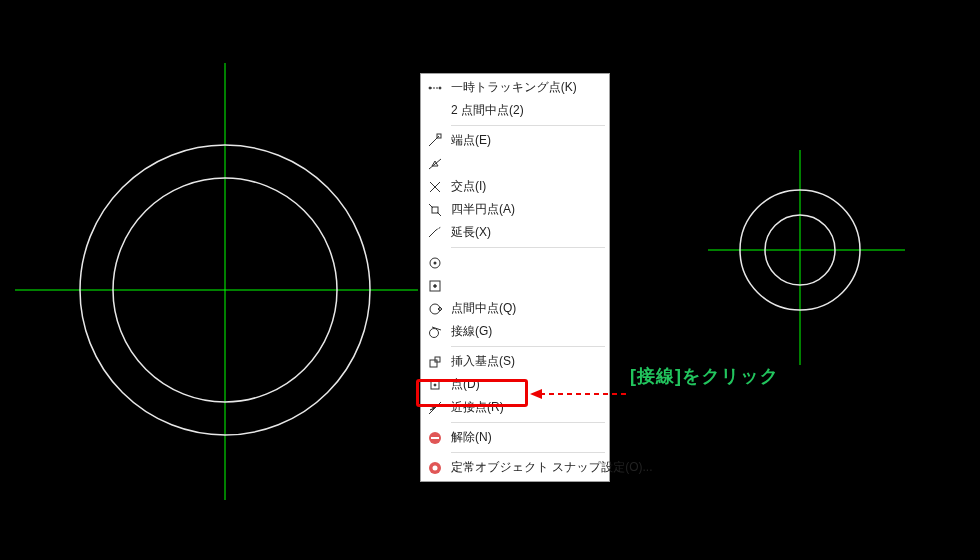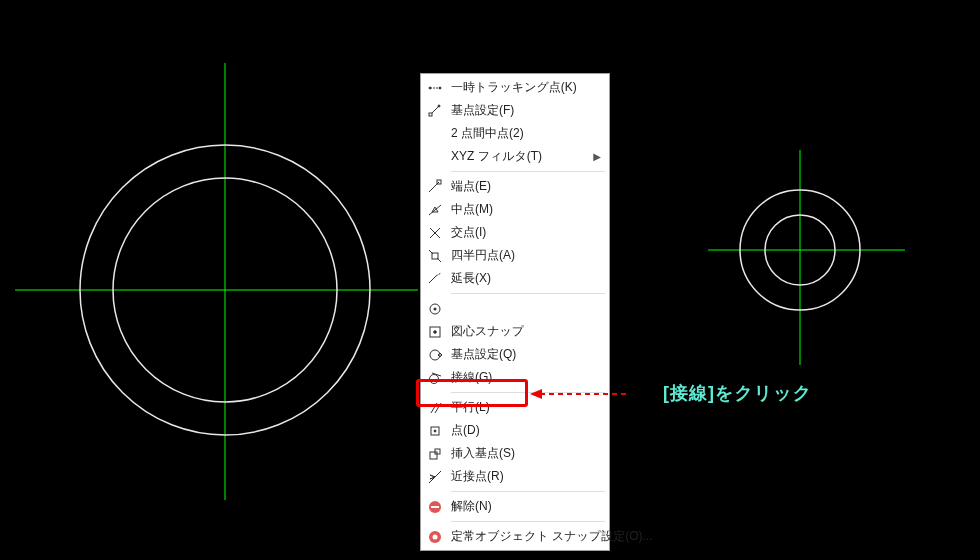--- a/index.html
+++ b/index.html
@@ -33,23 +33,23 @@
       position: absolute; left: 416px; top: 379px;
       width: 112px; height: 28px;
       border: 3px solid #e00; border-radius: 3px;
       z-index: 20; pointer-events: none;
     }
     .arrow-path {
       position: absolute; left: 530px; top: 389px;
       width: 96px; height: 10px; z-index: 20; pointer-events: none;
     }
     .annotation {
-      position: absolute; left: 630px; top: 381px;
-      color: #5eead4; font-size: 18px; font-weight: bold;
-      z-index: 20; pointer-events: none; letter-spacing: 1px; margin-left: 33px;
+      position: absolute; left: 630px; top: 364px;
+      color: #22c55e; font-size: 18px; font-weight: bold;
+      z-index: 20; pointer-events: none; letter-spacing: 1px;
     }
   </style>
 </head>
 <body>
 
 <svg class="canvas" width="980" height="560">
 
   <line x1="15" y1="290" x2="418" y2="290" stroke="#00ff00" stroke-width="1"></line>
   <line x1="225" y1="63" x2="225" y2="500" stroke="#00ff00" stroke-width="1"></line>
 
@@ -68,56 +68,40 @@
       <span class="menu-icon">
         <svg width="16" height="16" viewBox="0 0 16 16" fill="none" stroke="#333" stroke-width="1">
           <circle cx="3" cy="8" r="1" fill="#333"></circle>
           <line x1="3" y1="8" x2="13" y2="8" stroke-dasharray="2 1"></line>
           <circle cx="13" cy="8" r="1" fill="#333"></circle>
         </svg>
       </span>
       <span class="menu-label">一時トラッキング点(K)</span>
     </div>
     <div class="menu-item">
-      <span class="menu-icon">
-        <svg width="16" height="16" viewBox="0 0 16 16" fill="none" stroke="#333" stroke-width="1">
-          <rect x="2" y="10" width="3" height="3"></rect>
-          <line x1="5" y1="10" x2="12" y2="3"></line>
-          <circle cx="12" cy="3" r="1" fill="#333"></circle>
-        </svg>
-      </span>
-      <span class="menu-label">基点設定(F)</span>
-    </div>
-    <div class="menu-item">
       <span class="menu-icon"></span>
       <span class="menu-label">2 点間中点(2)</span>
     </div>
-    <div class="menu-item">
-      <span class="menu-icon"></span>
-      <span class="menu-label">XYZ フィルタ(T)</span>
-      <span class="menu-chevron">▶</span>
-    </div>
     <div class="menu-sep"></div>
     <div class="menu-item">
       <span class="menu-icon">
         <svg width="16" height="16" viewBox="0 0 16 16" fill="none" stroke="#333" stroke-width="1">
           <line x1="2" y1="13" x2="12" y2="3"></line>
           <rect x="10" y="1" width="4" height="4" fill="none"></rect>
         </svg>
       </span>
       <span class="menu-label">端点(E)</span>
     </div>
     <div class="menu-item">
       <span class="menu-icon">
         <svg width="16" height="16" viewBox="0 0 16 16" fill="none" stroke="#333" stroke-width="1">
           <line x1="2" y1="13" x2="14" y2="3"></line>
           <polygon points="8,5 11,10 5,10" fill="none"></polygon>
         </svg>
       </span>
-      <span class="menu-label">中点(M)</span>
     </div>
     <div class="menu-item">
       <span class="menu-icon">
         <svg width="16" height="16" viewBox="0 0 16 16" fill="none" stroke="#333" stroke-width="1">
           <line x1="3" y1="3" x2="13" y2="13"></line>
           <line x1="13" y1="3" x2="3" y2="13"></line>
         </svg>
       </span>
       <span class="menu-label">交点(I)</span>
     </div>
@@ -151,67 +135,57 @@
     </div>
     <div class="menu-item">
       <span class="menu-icon">
         <svg width="16" height="16" viewBox="0 0 16 16" fill="none" stroke="#333" stroke-width="1">
           <rect x="3" y="3" width="10" height="10"></rect>
           <circle cx="8" cy="8" r="1.5" fill="#333" stroke="none"></circle>
           <line x1="6" y1="8" x2="10" y2="8"></line>
           <line x1="8" y1="6" x2="8" y2="10"></line>
         </svg>
       </span>
-      <span class="menu-label">図心スナップ</span>
     </div>
     <div class="menu-item">
       <span class="menu-icon">
         <svg width="16" height="16" viewBox="0 0 16 16" fill="none" stroke="#333" stroke-width="1">
           <circle cx="8" cy="8" r="5"></circle>
           <polygon points="13,6 15,8 13,10 11,8" fill="none"></polygon>
         </svg>
       </span>
-      <span class="menu-label">基点設定(Q)</span>
+      <span class="menu-label">点間中点(Q)</span>
     </div>
     <div class="menu-item">
       <span class="menu-icon">
         <svg width="16" height="16" viewBox="0 0 16 16" fill="none" stroke="#333" stroke-width="1">
           <circle cx="7" cy="9" r="4.5"></circle>
           <line x1="5" y1="3" x2="14" y2="6"></line>
         </svg>
       </span>
       <span class="menu-label">接線(G)</span>
     </div>
     <div class="menu-sep"></div>
     <div class="menu-item">
       <span class="menu-icon">
         <svg width="16" height="16" viewBox="0 0 16 16" fill="none" stroke="#333" stroke-width="1">
-          <line x1="4" y1="13" x2="10" y2="3"></line>
-          <line x1="8" y1="13" x2="14" y2="3"></line>
-        </svg>
-      </span>
-      <span class="menu-label">平行(L)</span>
+          <rect x="3" y="6" width="7" height="7"></rect>
+          <rect x="8" y="3" width="5" height="5"></rect>
+        </svg>
+      </span>
+      <span class="menu-label">挿入基点(S)</span>
     </div>
     <div class="menu-item">
       <span class="menu-icon">
         <svg width="16" height="16" viewBox="0 0 16 16" fill="none" stroke="#333" stroke-width="1">
           <rect x="4" y="4" width="8" height="8"></rect>
           <circle cx="8" cy="8" r="1" fill="#333"></circle>
         </svg>
       </span>
       <span class="menu-label">点(D)</span>
-    </div>
-    <div class="menu-item">
-      <span class="menu-icon">
-        <svg width="16" height="16" viewBox="0 0 16 16" fill="none" stroke="#333" stroke-width="1">
-          <rect x="3" y="6" width="7" height="7"></rect>
-          <rect x="8" y="3" width="5" height="5"></rect>
-        </svg>
-      </span>
-      <span class="menu-label">挿入基点(S)</span>
     </div>
     <div class="menu-item">
       <span class="menu-icon">
         <svg width="16" height="16" viewBox="0 0 16 16" fill="none" stroke="#333" stroke-width="1">
           <line x1="2" y1="14" x2="14" y2="2"></line>
           <path d="M3 6 L8 8 L3 10 L8 8 Z" fill="#333"></path>
         </svg>
       </span>
       <span class="menu-label">近接点(R)</span>
     </div>

